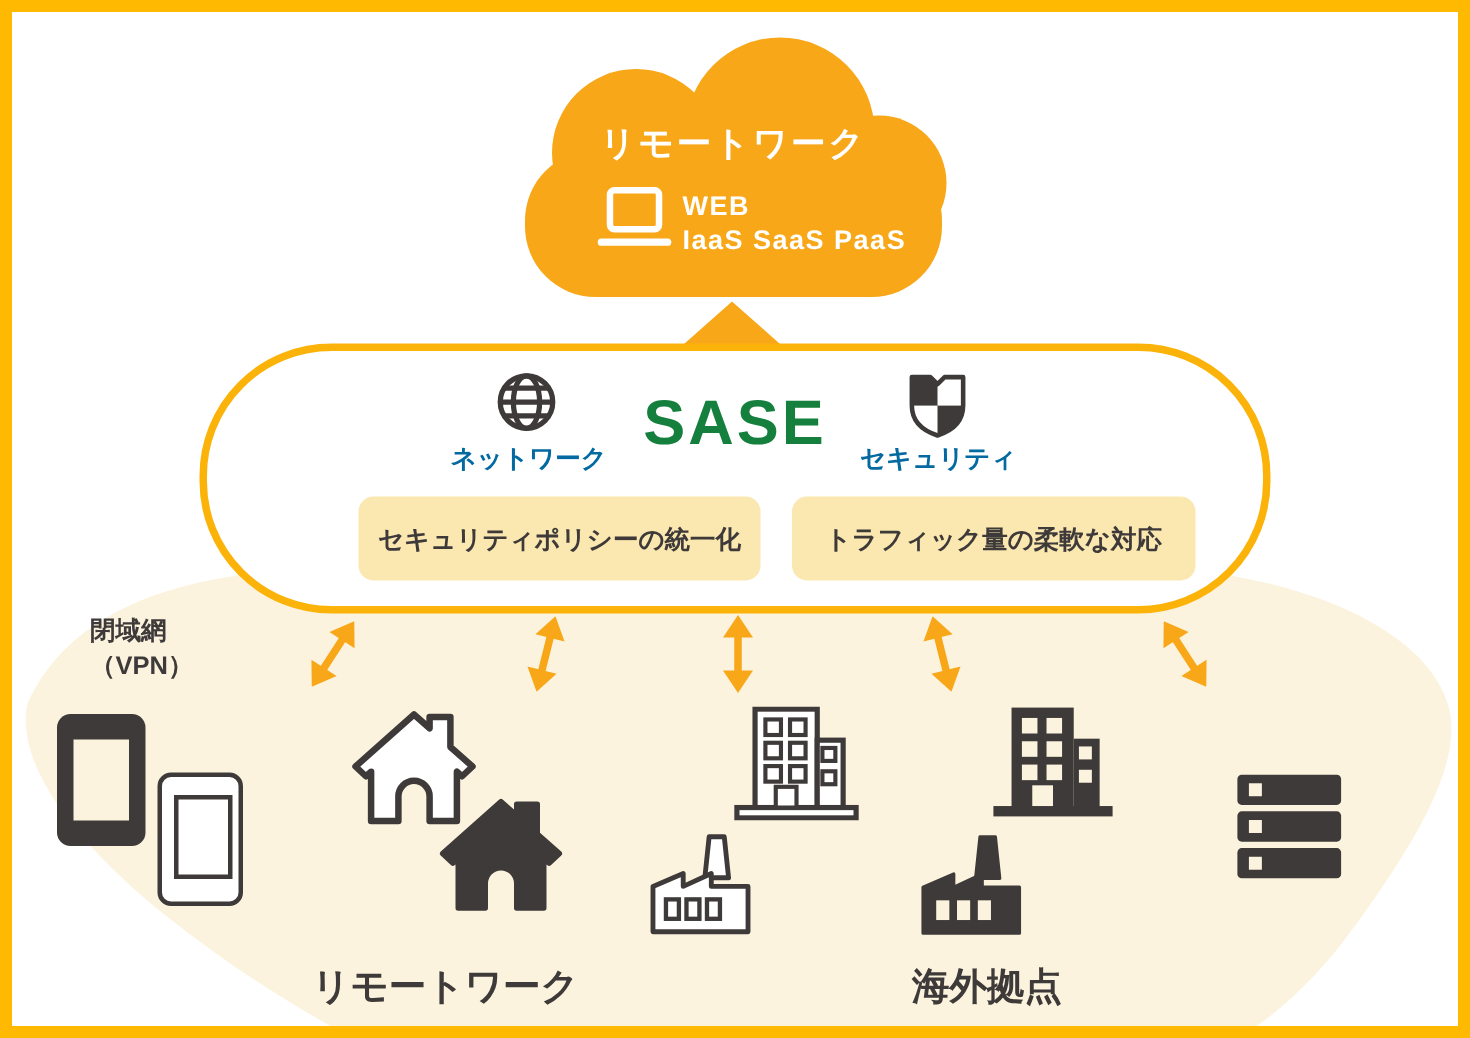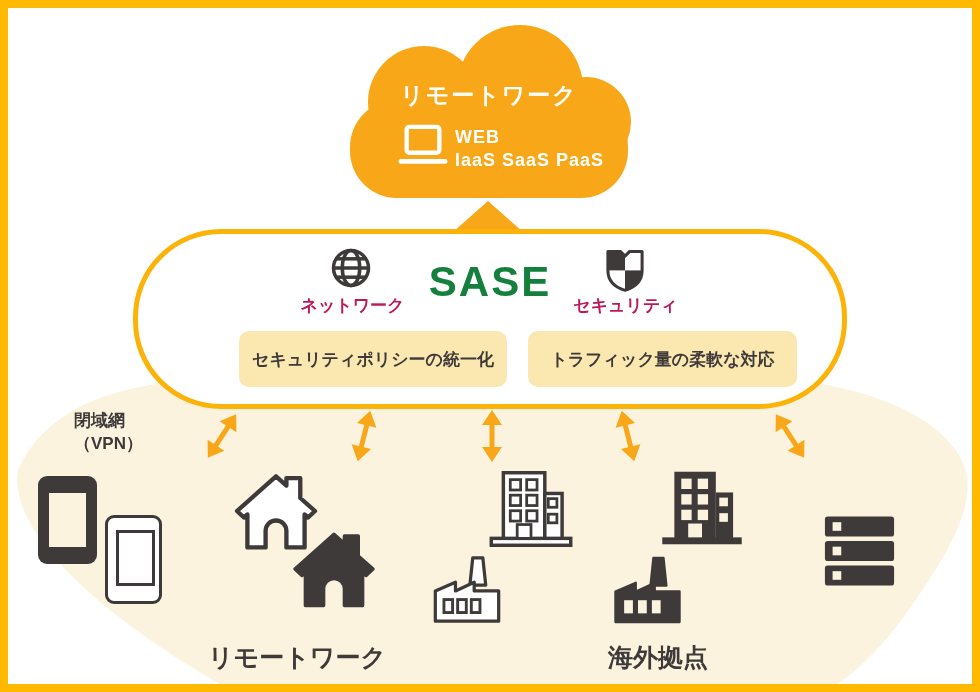--- a/index.html
+++ b/index.html
@@ -11,25 +11,25 @@
   .svgabs{position:absolute;display:block;}
   
   .cloud-title{position:absolute;left:398px;top:80px;width:182px;text-align:center;
     color:#fff;font-size:23px;font-weight:bold;letter-spacing:2px;z-index:3;}
   .cloud-line{position:absolute;left:455px;color:#fff;font-size:18px;font-weight:bold;z-index:3;letter-spacing:1px;}
   
   .sase-box{position:absolute;left:133px;top:229px;width:714px;height:180px;background:#fff;
     border:5px solid #FBB30A;border-radius:88px;box-sizing:border-box;z-index:3;}
   .sase-title{position:absolute;left:388px;top:258px;width:204px;text-align:center;
     font-size:42px;font-weight:800;letter-spacing:2px;z-index:4;color:#15803d;}
-  .icon-label{position:absolute;text-align:center;font-size:17px;font-weight:bold;z-index:4;color:#be185d;font-family:Liberation Mono, monospace;}
+  .icon-label{position:absolute;text-align:center;font-size:17px;font-weight:bold;z-index:4;color:#0369a1;font-family:Liberation Mono, monospace;}
   .pill{position:absolute;top:331px;height:56px;background:#FBE7B0;border-radius:10px;z-index:4;
     display:flex;align-items:center;justify-content:center;font-size:17px;font-weight:bold;color:#3E3A39;margin-left:29px;}
   
-  .vpn{position:absolute;left:74px;top:409px;z-index:4;font-size:17px;font-weight:bold;line-height:23px;color:#3E3A39;}
+  .vpn{position:absolute;left:60px;top:409px;z-index:4;font-size:17px;font-weight:bold;line-height:23px;color:#3E3A39;}
   
   .arrow{position:absolute;width:24px;height:52px;z-index:3;}
   
   .phone-dark{position:absolute;left:38px;top:476px;width:59px;height:88px;background:#3E3A39;border-radius:9px;z-index:3;}
   .phone-dark .screen{position:absolute;left:11px;top:17px;width:37px;height:54px;background:#FCF3DE;}
   .phone-white{position:absolute;left:105px;top:515px;width:57px;height:89px;background:#fff;
     border:3px solid #3E3A39;border-radius:9px;box-sizing:border-box;z-index:4;}
   .phone-white .screen{position:absolute;left:8px;top:12px;width:33px;height:50px;border:3px solid #3E3A39;background:#fff;}
   
   .ep-label{position:absolute;top:641px;width:200px;text-align:center;font-size:25px;font-weight:bold;z-index:4;color:#3E3A39;}

